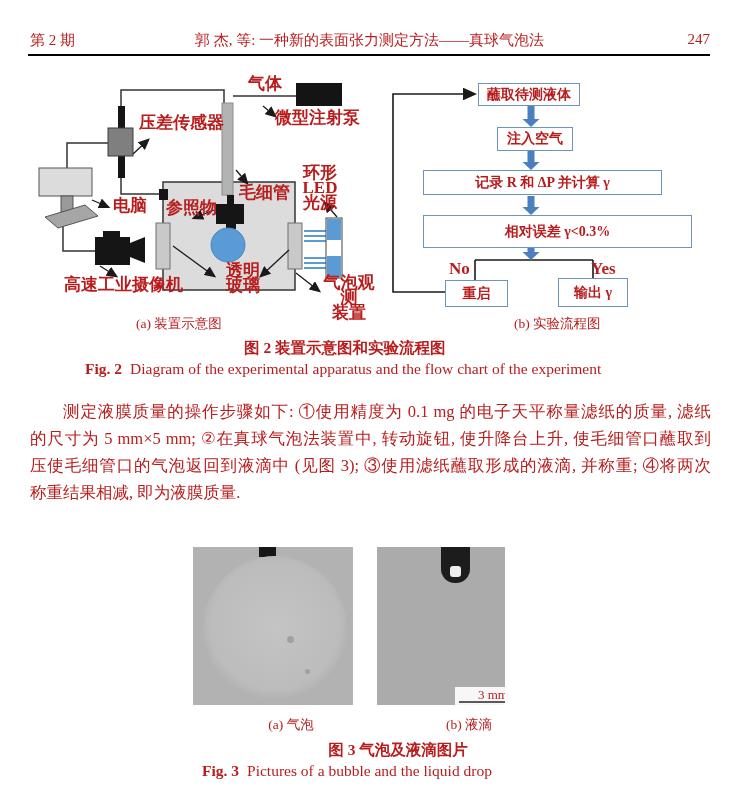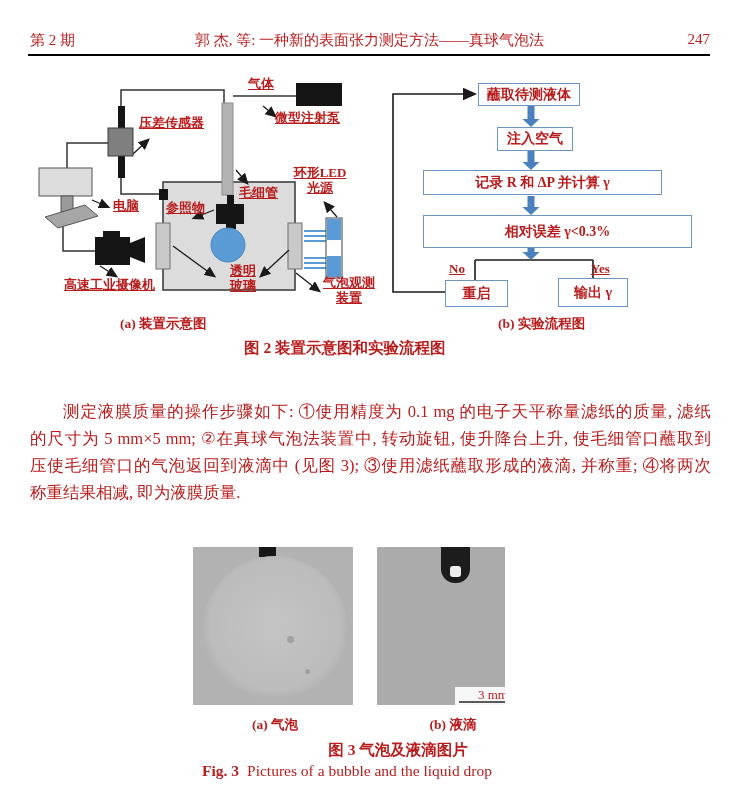--- a/index.html
+++ b/index.html
@@ -6,26 +6,26 @@
   .page{position:relative;width:739px;height:794px;background:#fff;overflow:hidden;
         font-family:"Liberation Serif","DejaVu Serif",serif;color:#b91c1c;}
   .abs{position:absolute;}
   
   .hdr{font-size:15px;top:31px;white-space:nowrap;}
   .hdr-title{left:0;width:739px;text-align:center;}
   .hdr-rule{left:28px;width:682px;top:54px;height:2px;background:#000;}
   
   .fig2{left:28px;top:70px;width:682px;height:270px;}
   .fig2 svg{position:absolute;left:0;top:0;}
-  .dlabel{position:absolute;font-size:13px;font-weight:bold;white-space:nowrap;line-height:15px;text-decoration:underline;}
+  .dlabel{position:absolute;font-size:17px;font-weight:bold;white-space:nowrap;line-height:15px;}
   .dlabel.center{text-align:center;white-space:normal;}
   .flowbox{position:absolute;background:#fff;border:1.5px solid #6d94bd;box-sizing:border-box;
            display:flex;align-items:center;justify-content:center;
            font-size:14px;font-weight:bold;white-space:nowrap;}
-  .subcap{position:absolute;font-size:13.5px;font-weight:bold;white-space:nowrap;}
+  .subcap{position:absolute;font-size:13.5px;font-weight:normal;white-space:nowrap;margin-left:16px;}
   
   .capzh{font-size:15.5px;font-weight:bold;white-space:nowrap;}
   .capen{font-size:15.5px;white-space:nowrap;}
   .capen b{margin-right:8px;}
   
   .para{left:30px;top:398px;width:681px;}
   .pline{height:27px;line-height:27px;font-size:16.5px;text-align:justify;
          text-align-last:justify;text-justify:inter-character;overflow:hidden;}
   .pline.first{text-indent:33px;}
   .pline.last{text-align-last:left;}
@@ -151,20 +151,21 @@
     <div class="flowbox" style="left:395px;top:100px;width:239px;height:25px;">记录 R 和 ΔP 并计算 γ</div>
     <div class="flowbox" style="left:395px;top:145px;width:269px;height:33px;">相对误差 γ&lt;0.3%</div>
     <div class="flowbox" style="left:417px;top:210px;width:63px;height:27px;">重启</div>
     <div class="flowbox" style="left:530px;top:208px;width:70px;height:29px;">输出 γ</div>
     <div class="dlabel" style="left:421px;top:191px;">No</div>
     <div class="dlabel" style="left:563px;top:191px;">Yes</div>
     <div class="subcap" style="left:470px;top:245px;">(b) 实验流程图</div>
   </div>
 
   <div class="abs capzh" style="left:244px;top:338px;">图 2  装置示意图和实验流程图</div>
+  <div class="abs capen" style="left:85px;top:360px;"><b>Fig. 2</b><span>Diagram of the experimental apparatus and the flow chart of the experiment</span></div>
 
   <div class="abs para">
     <div class="pline first">测定液膜质量的操作步骤如下: ①使用精度为 0.1 mg 的电子天平称量滤纸的质量, 滤纸</div>
     <div class="pline">的尺寸为 5 mm×5 mm; ②在真球气泡法装置中, 转动旋钮, 使升降台上升, 使毛细管口蘸取到</div>
     <div class="pline">压使毛细管口的气泡返回到液滴中 (见图 3); ③使用滤纸蘸取形成的液滴, 并称重; ④将两次</div>
     <div class="pline last">称重结果相减, 即为液膜质量.</div>
   </div>
 
   <div class="photo photo-a">
     <div class="tip-a"></div>

